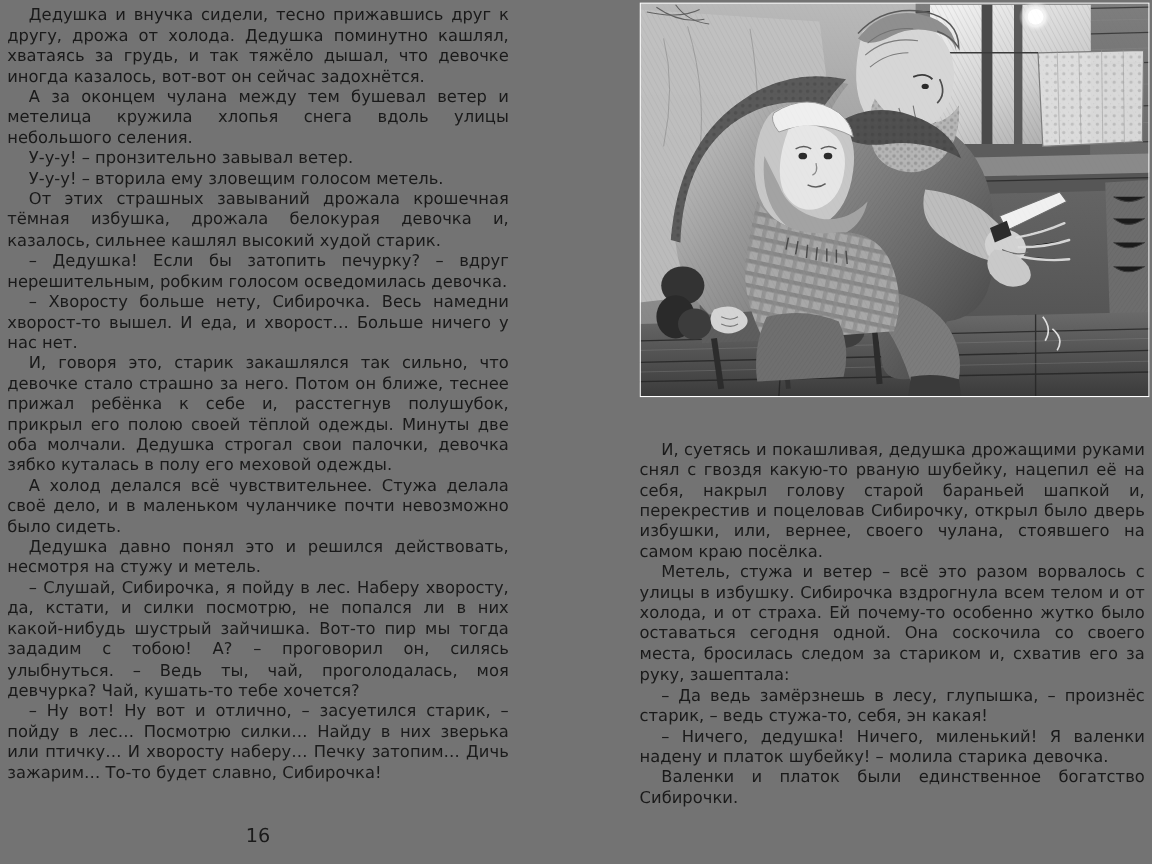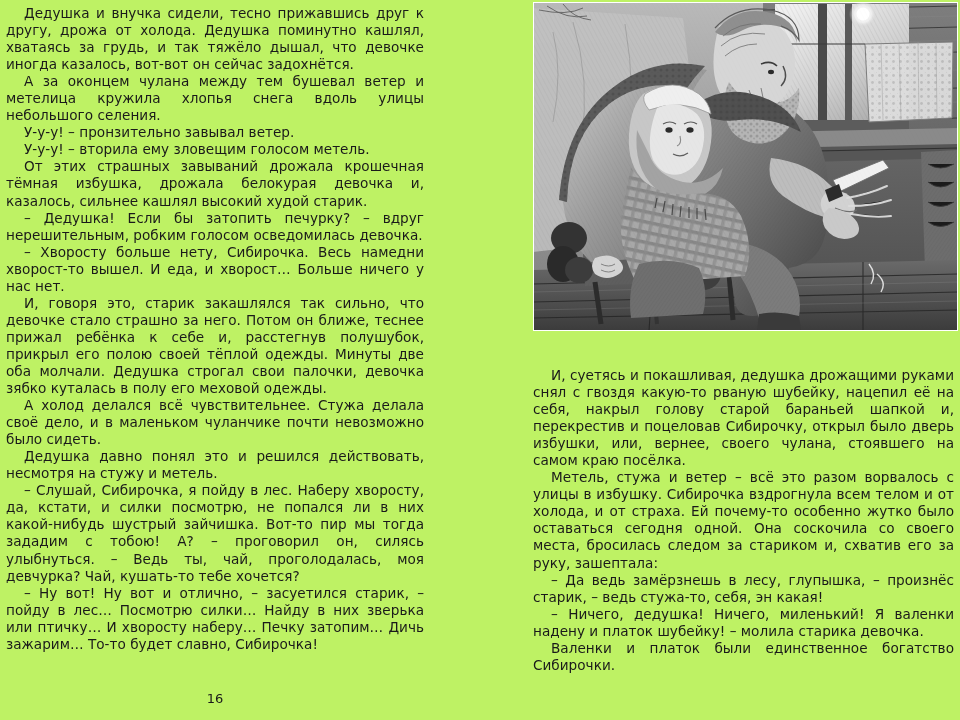--- a/index.html
+++ b/index.html
@@ -12,21 +12,21 @@
     height: 720px;
     overflow: hidden;
     font-family: "DejaVu Sans", "Liberation Sans", sans-serif;
     color: #000000;
   }
 
   #spread {
     position: relative;
     width: 960px;
     height: 720px;
-    background: #bef264;
+    background: #737373;
   }
 
   
   .page {
     position: absolute;
     top: 0;
     height: 720px;
   }
   #page-left  { left: 6px;   width: 418px; }
   #page-right { left: 533px; width: 421px; }
@@ -70,21 +70,21 @@
     height: 329px;
     overflow: hidden;
     background: #8d8d8d;
   }
   #illustration svg { display: block; width: 425px; height: 329px; }
 
   
   .folio {
     position: absolute;
     bottom: 14px;
-    font-size: 13px;
+    font-size: 16px;
     color: #1a1a1a;
     text-align: center;
   }
   #folio-left  { left: 0;   width: 418px; }
 </style>
 </head>
 <body>
 
 <div id="spread">
 

